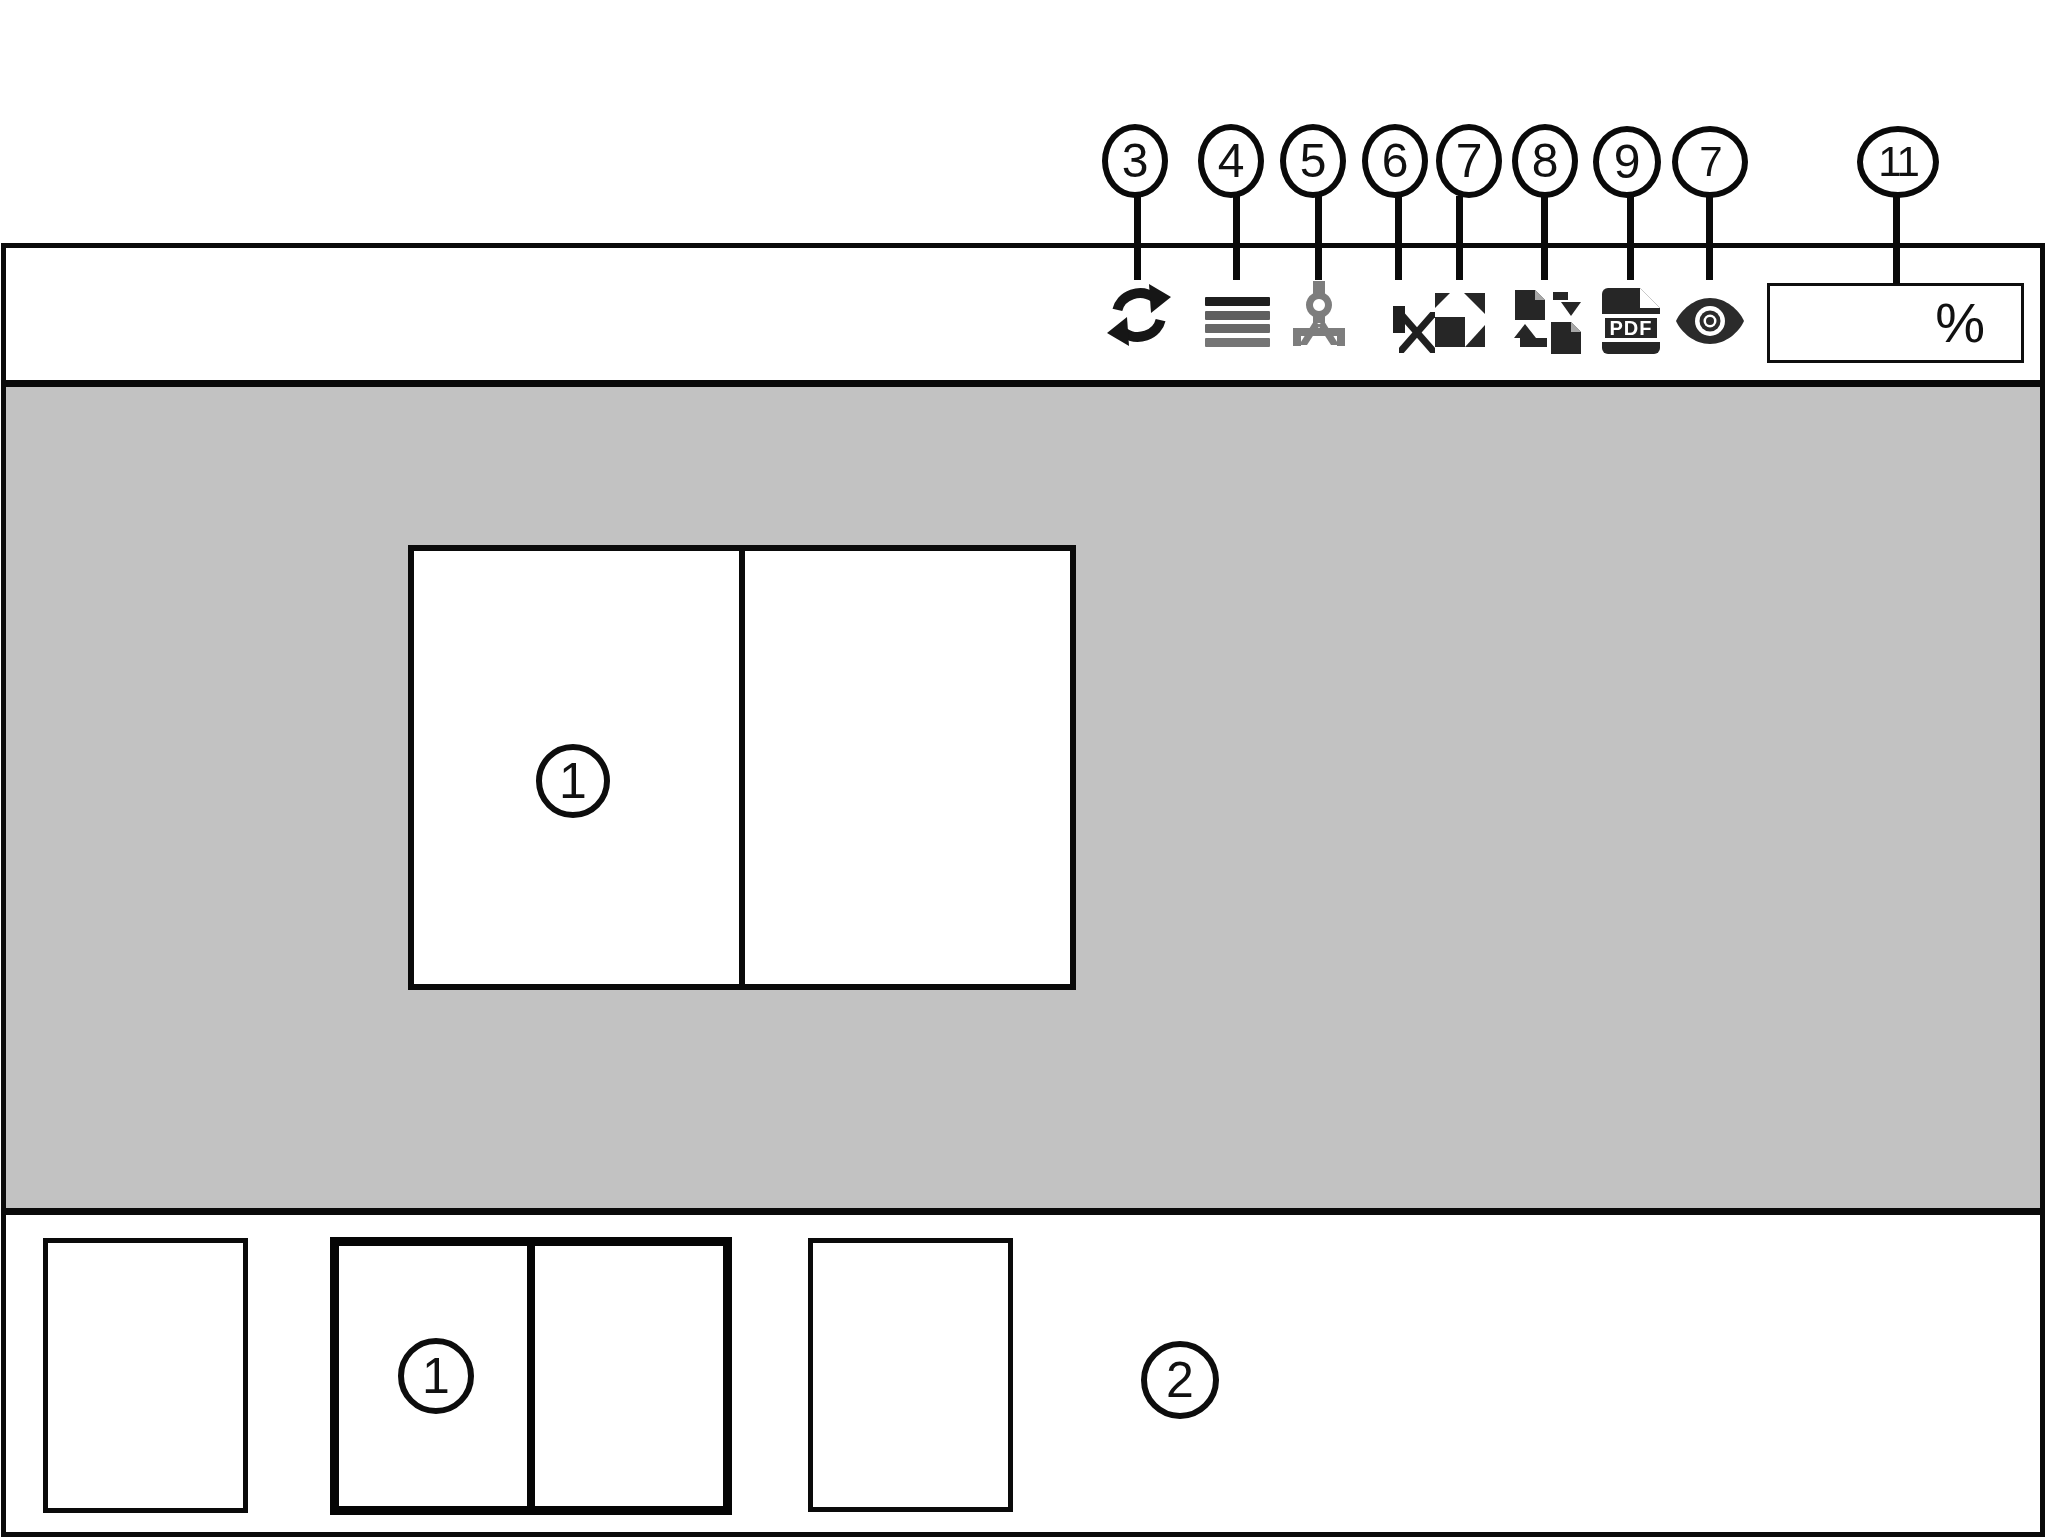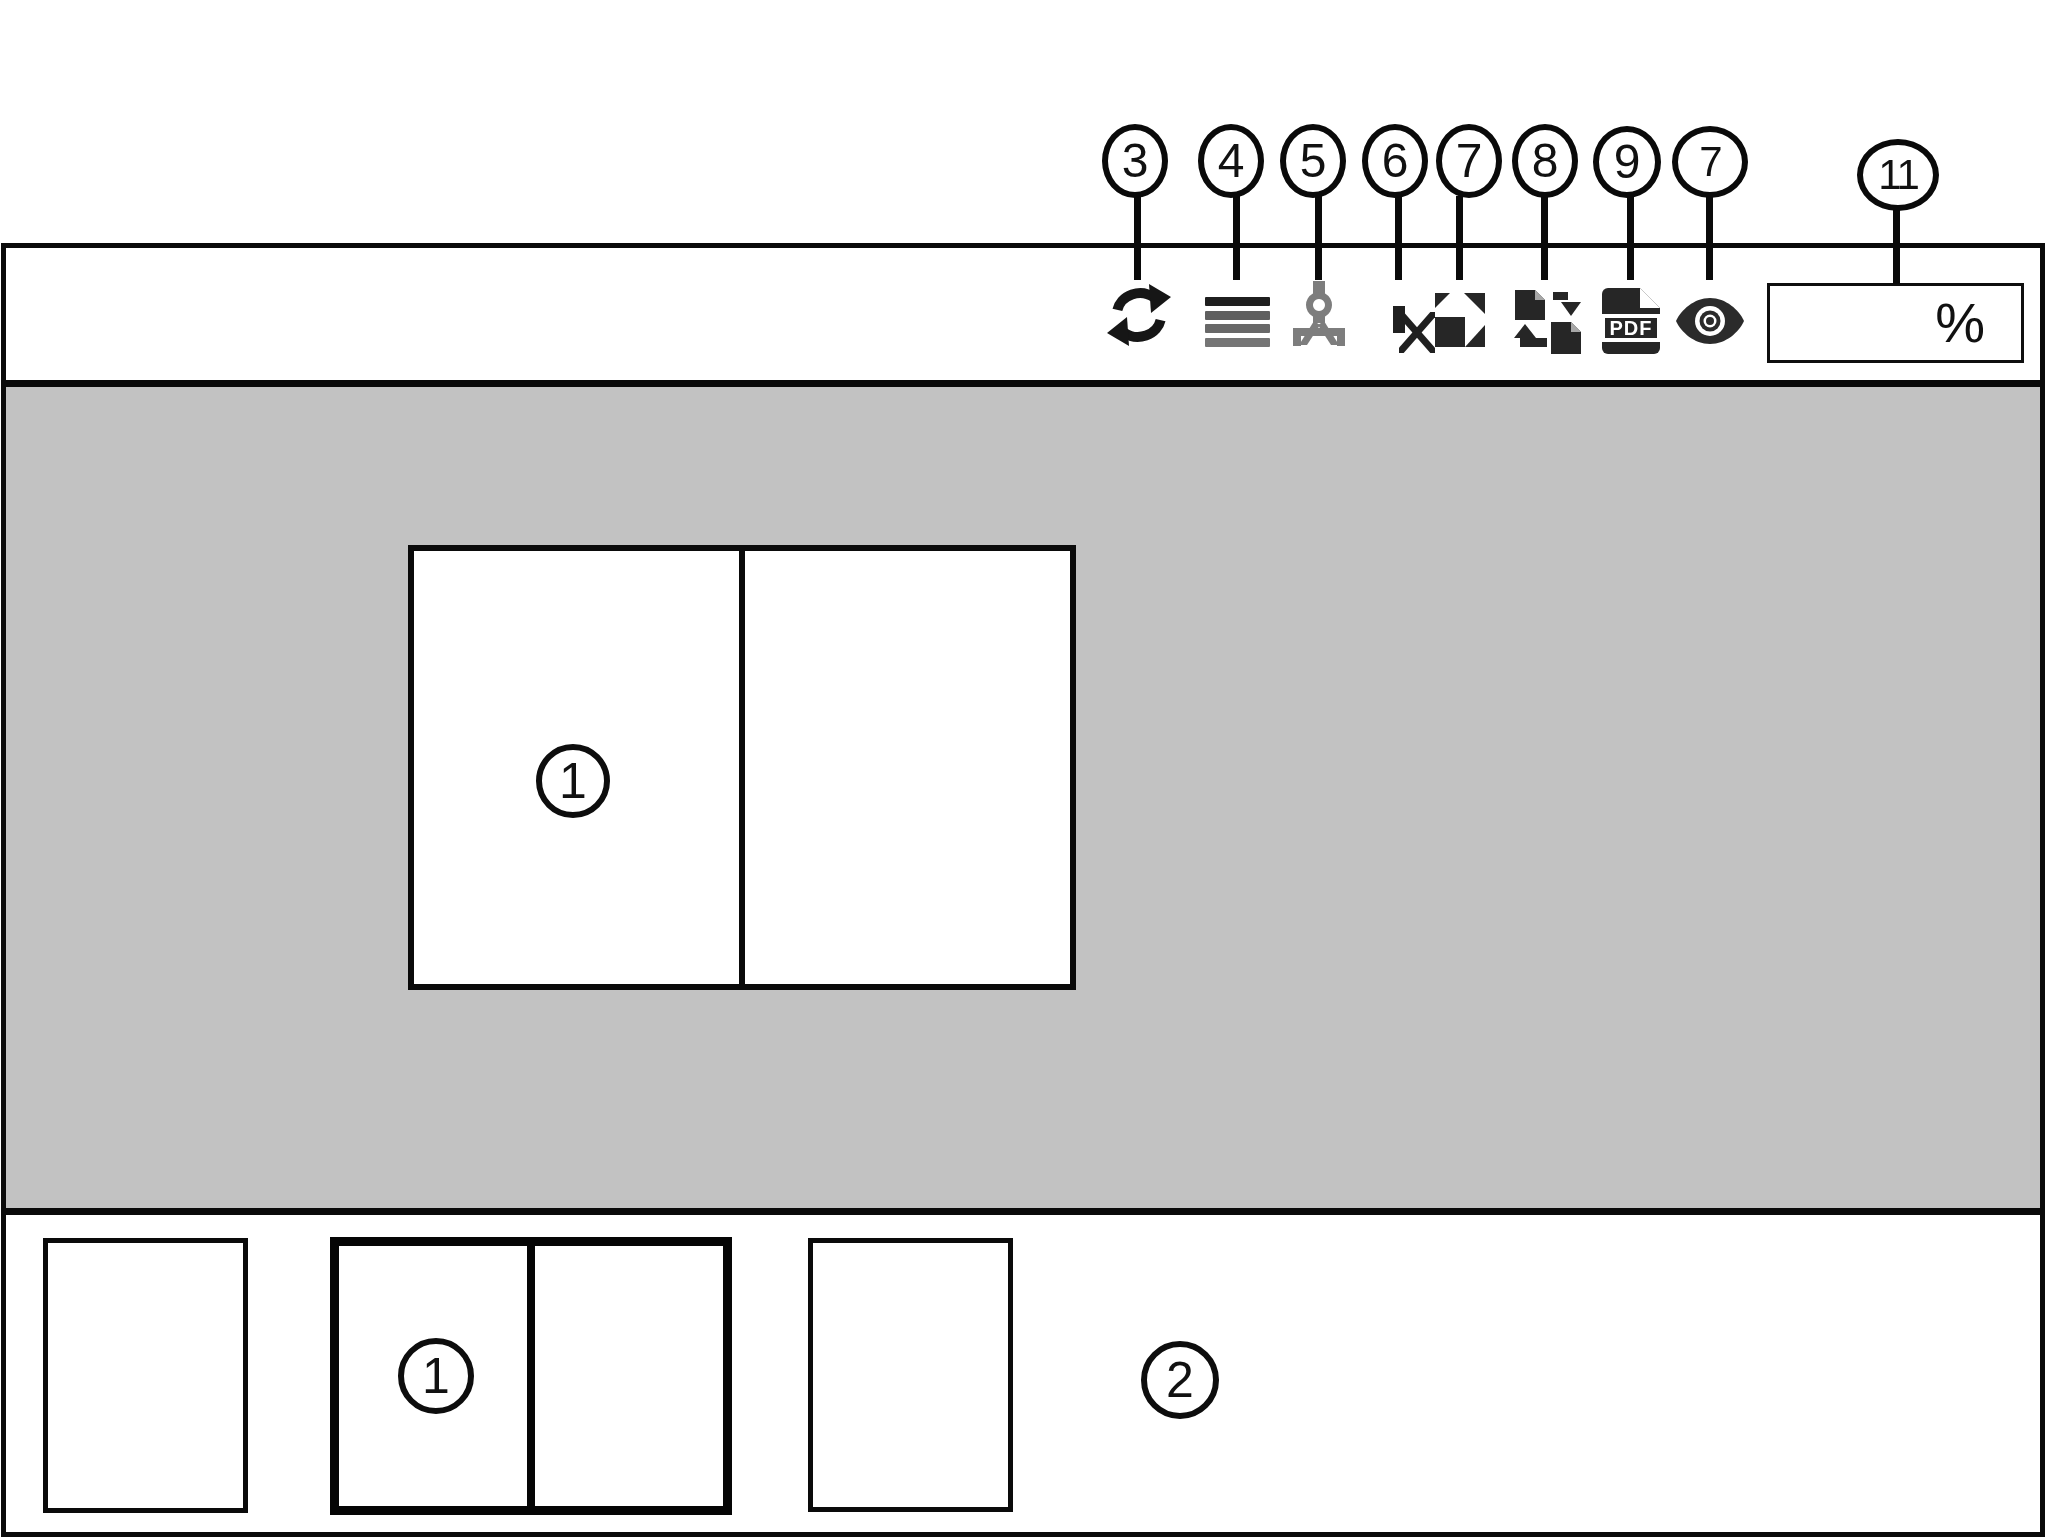--- a/index.html
+++ b/index.html
@@ -80,21 +80,21 @@
     </div>
   <div class="callout" style="left:1512px;top:124px;width:66px;height:74px;">
       <span>8</span>
     </div>
   <div class="callout" style="left:1593px;top:126px;width:68px;height:72px;">
       <span>9</span>
     </div>
   <div class="callout small" style="left:1672px;top:126px;width:76px;height:72px;">
       <span>7</span>
     </div>
-  <div class="callout small" style="left:1857px;top:139px;width:82px;height:72px;">
+  <div class="callout small" style="left:1857px;top:126px;width:82px;height:72px;">
       <span>11</span>
     </div>
 
   <div class="leader" style="left:1134px;top:196px;height:84px;"></div>
   <div class="leader" style="left:1233px;top:196px;height:84px;"></div>
   <div class="leader" style="left:1315px;top:196px;height:84px;"></div>
   <div class="leader" style="left:1395px;top:196px;height:84px;"></div>
   <div class="leader" style="left:1456px;top:196px;height:84px;"></div>
   <div class="leader" style="left:1541px;top:196px;height:84px;"></div>
   <div class="leader" style="left:1627px;top:196px;height:84px;"></div>

